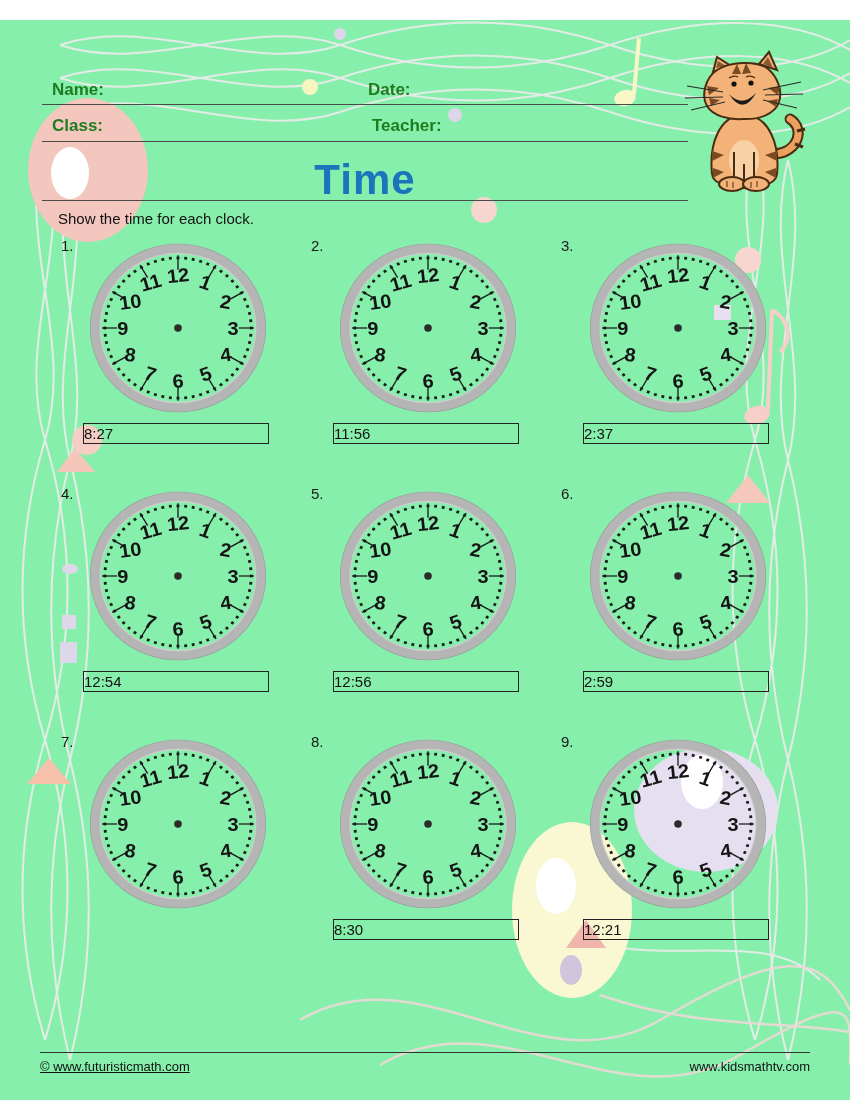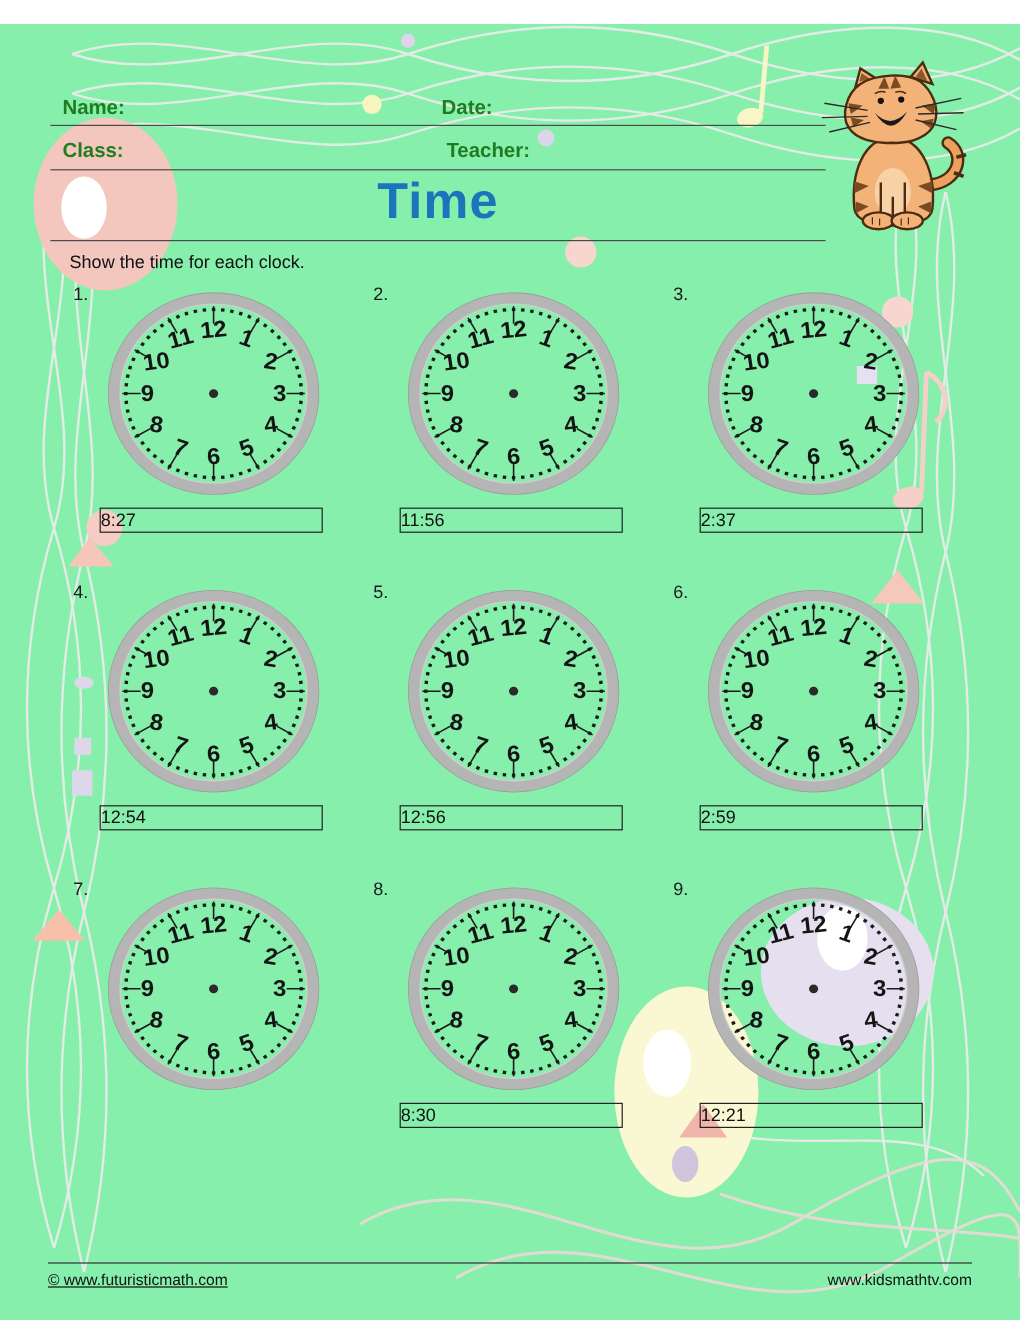--- a/index.html
+++ b/index.html
@@ -9,21 +9,21 @@
   .content{position:absolute;left:0;top:0;width:100%;height:100%;z-index:1;}
 
   .hdr-label{position:absolute;font-weight:bold;font-size:17px;color:var(--green,#1f7d1f);}
   .lbl-name{left:52px;top:60px;}
   .lbl-date{left:368px;top:60px;}
   .lbl-class{left:52px;top:96px;}
   .lbl-teacher{left:372px;top:96px;}
   .hline{position:absolute;left:42px;width:646px;height:0;border-top:1px solid #4a4a4a;}
   .l1{top:84px;} .l2{top:121px;} .l3{top:180px;}
 
-  .title{position:absolute;left:40px;top:124px;width:650px;text-align:center;
+  .title{position:absolute;left:40px;top:136px;width:650px;text-align:center;
          font-size:42px;font-weight:bold;color:var(--blue,#1b75bc);letter-spacing:1px;}
   .instruction{position:absolute;left:58px;top:190px;font-size:15px;color:#111;}
 
   .cat{position:absolute;left:683px;top:30px;}
 
   .cell{position:absolute;width:250px;height:248px;}
   .qnum{position:absolute;left:8px;top:5px;font-size:15px;color:#1a1a1a;}
   .clock{position:absolute;left:30px;top:5px;}
   .rim-main{fill:none;stroke:var(--rim,#b5b5b5);stroke-width:10;}
   .rim-out{fill:none;stroke:#9c9c9c;stroke-width:1.4;}

